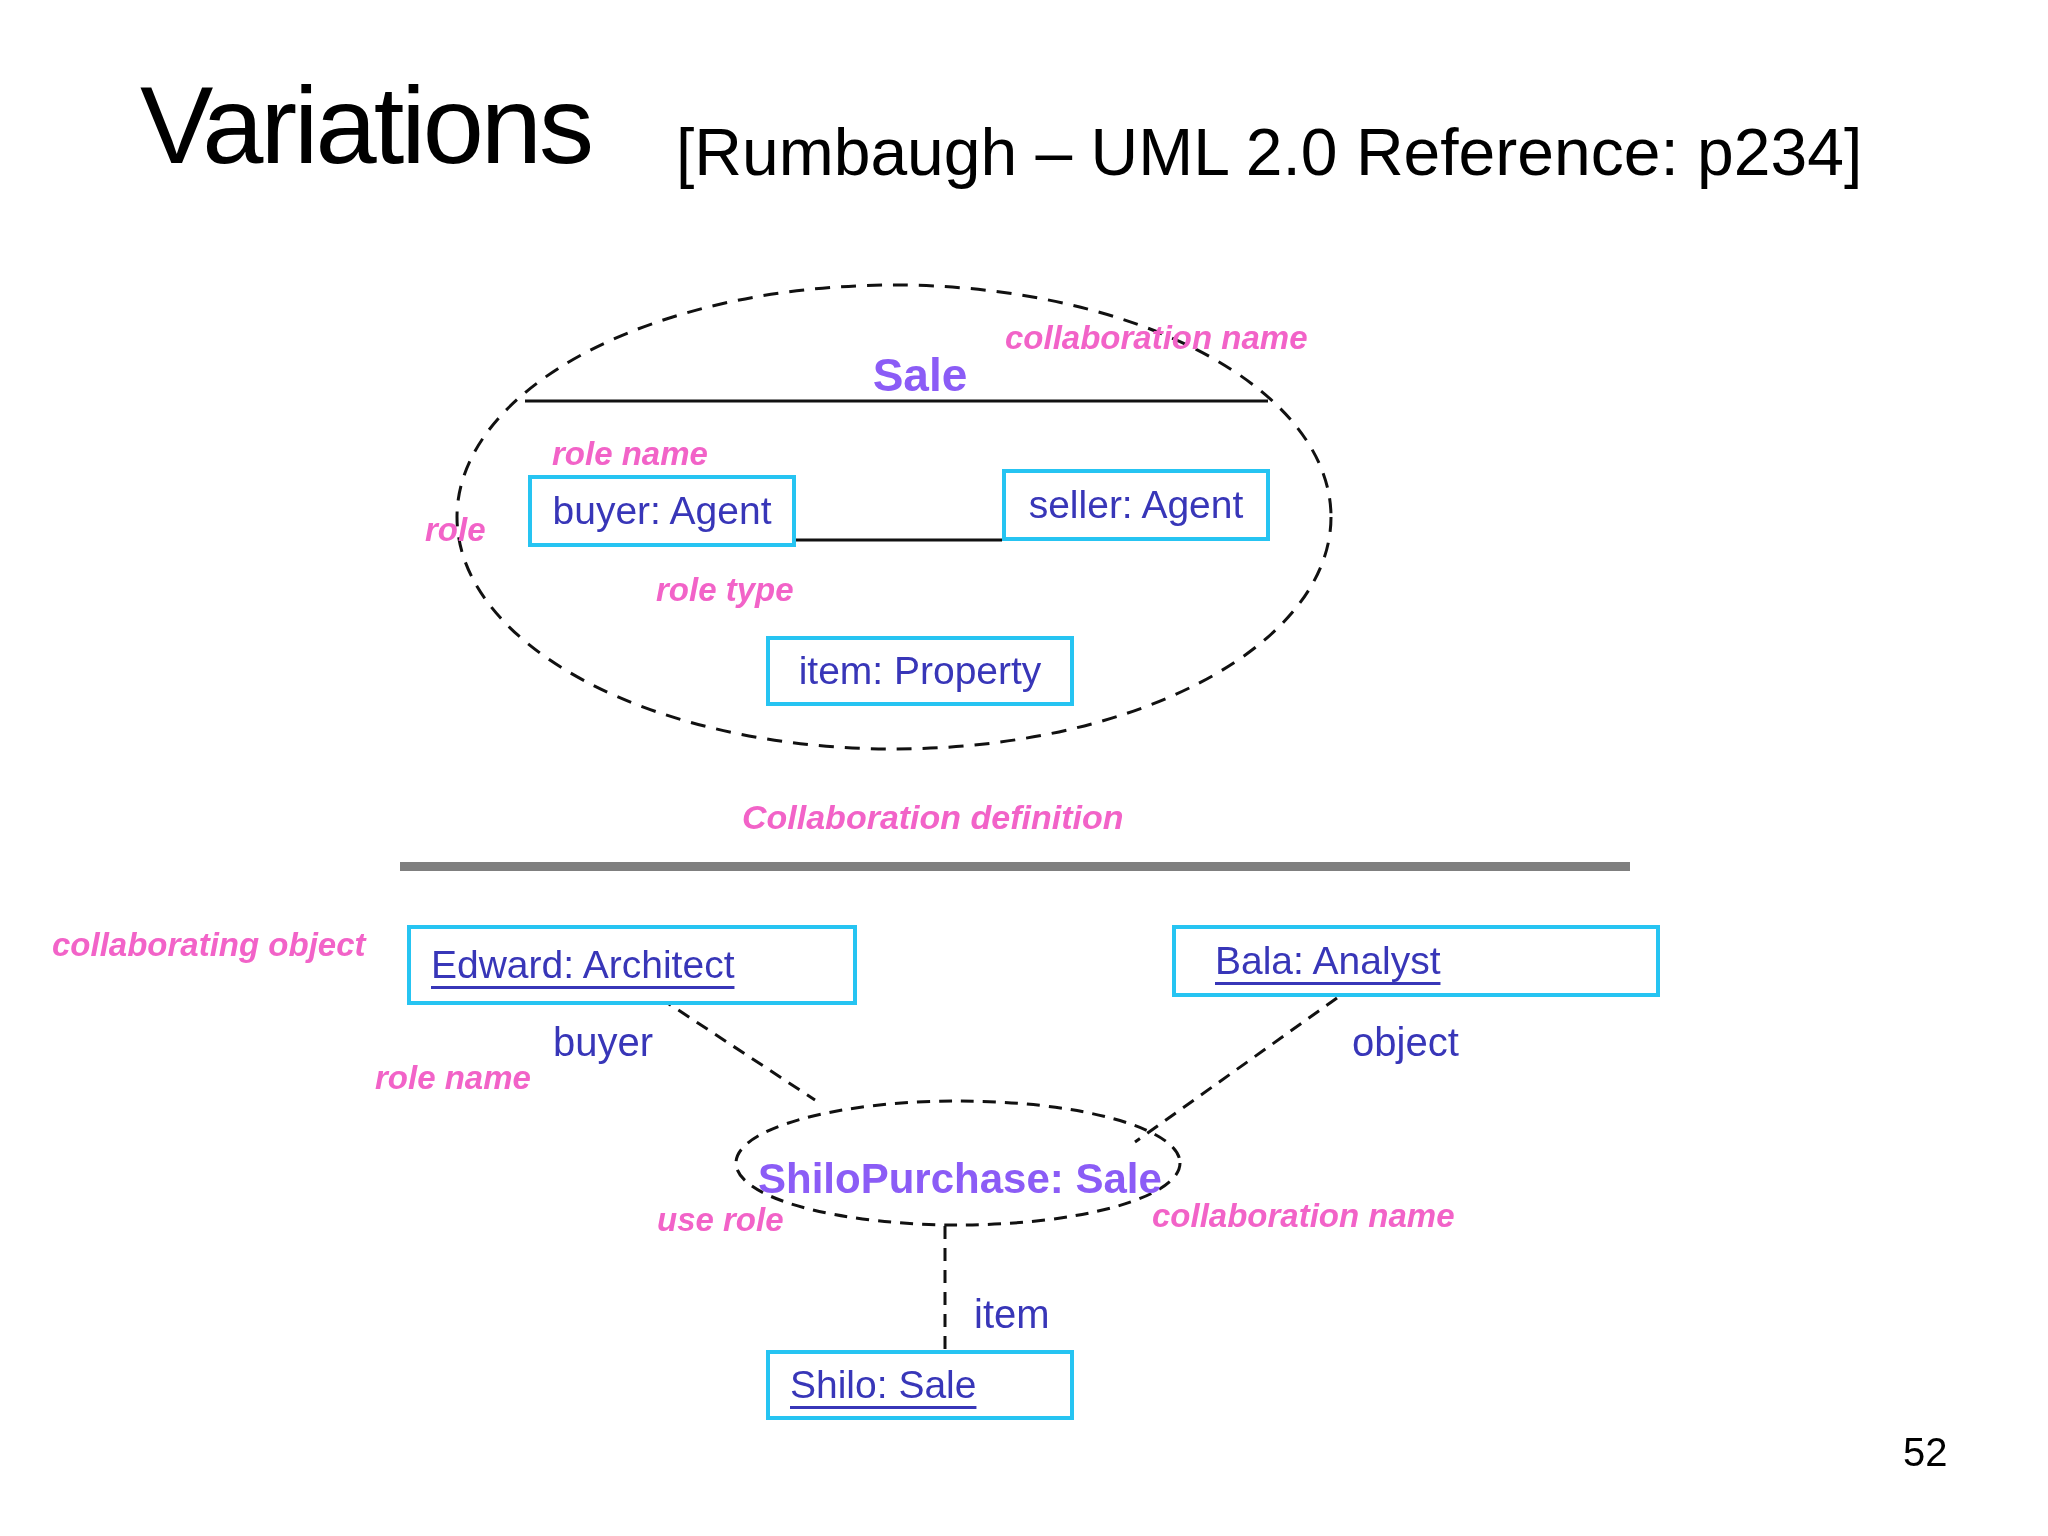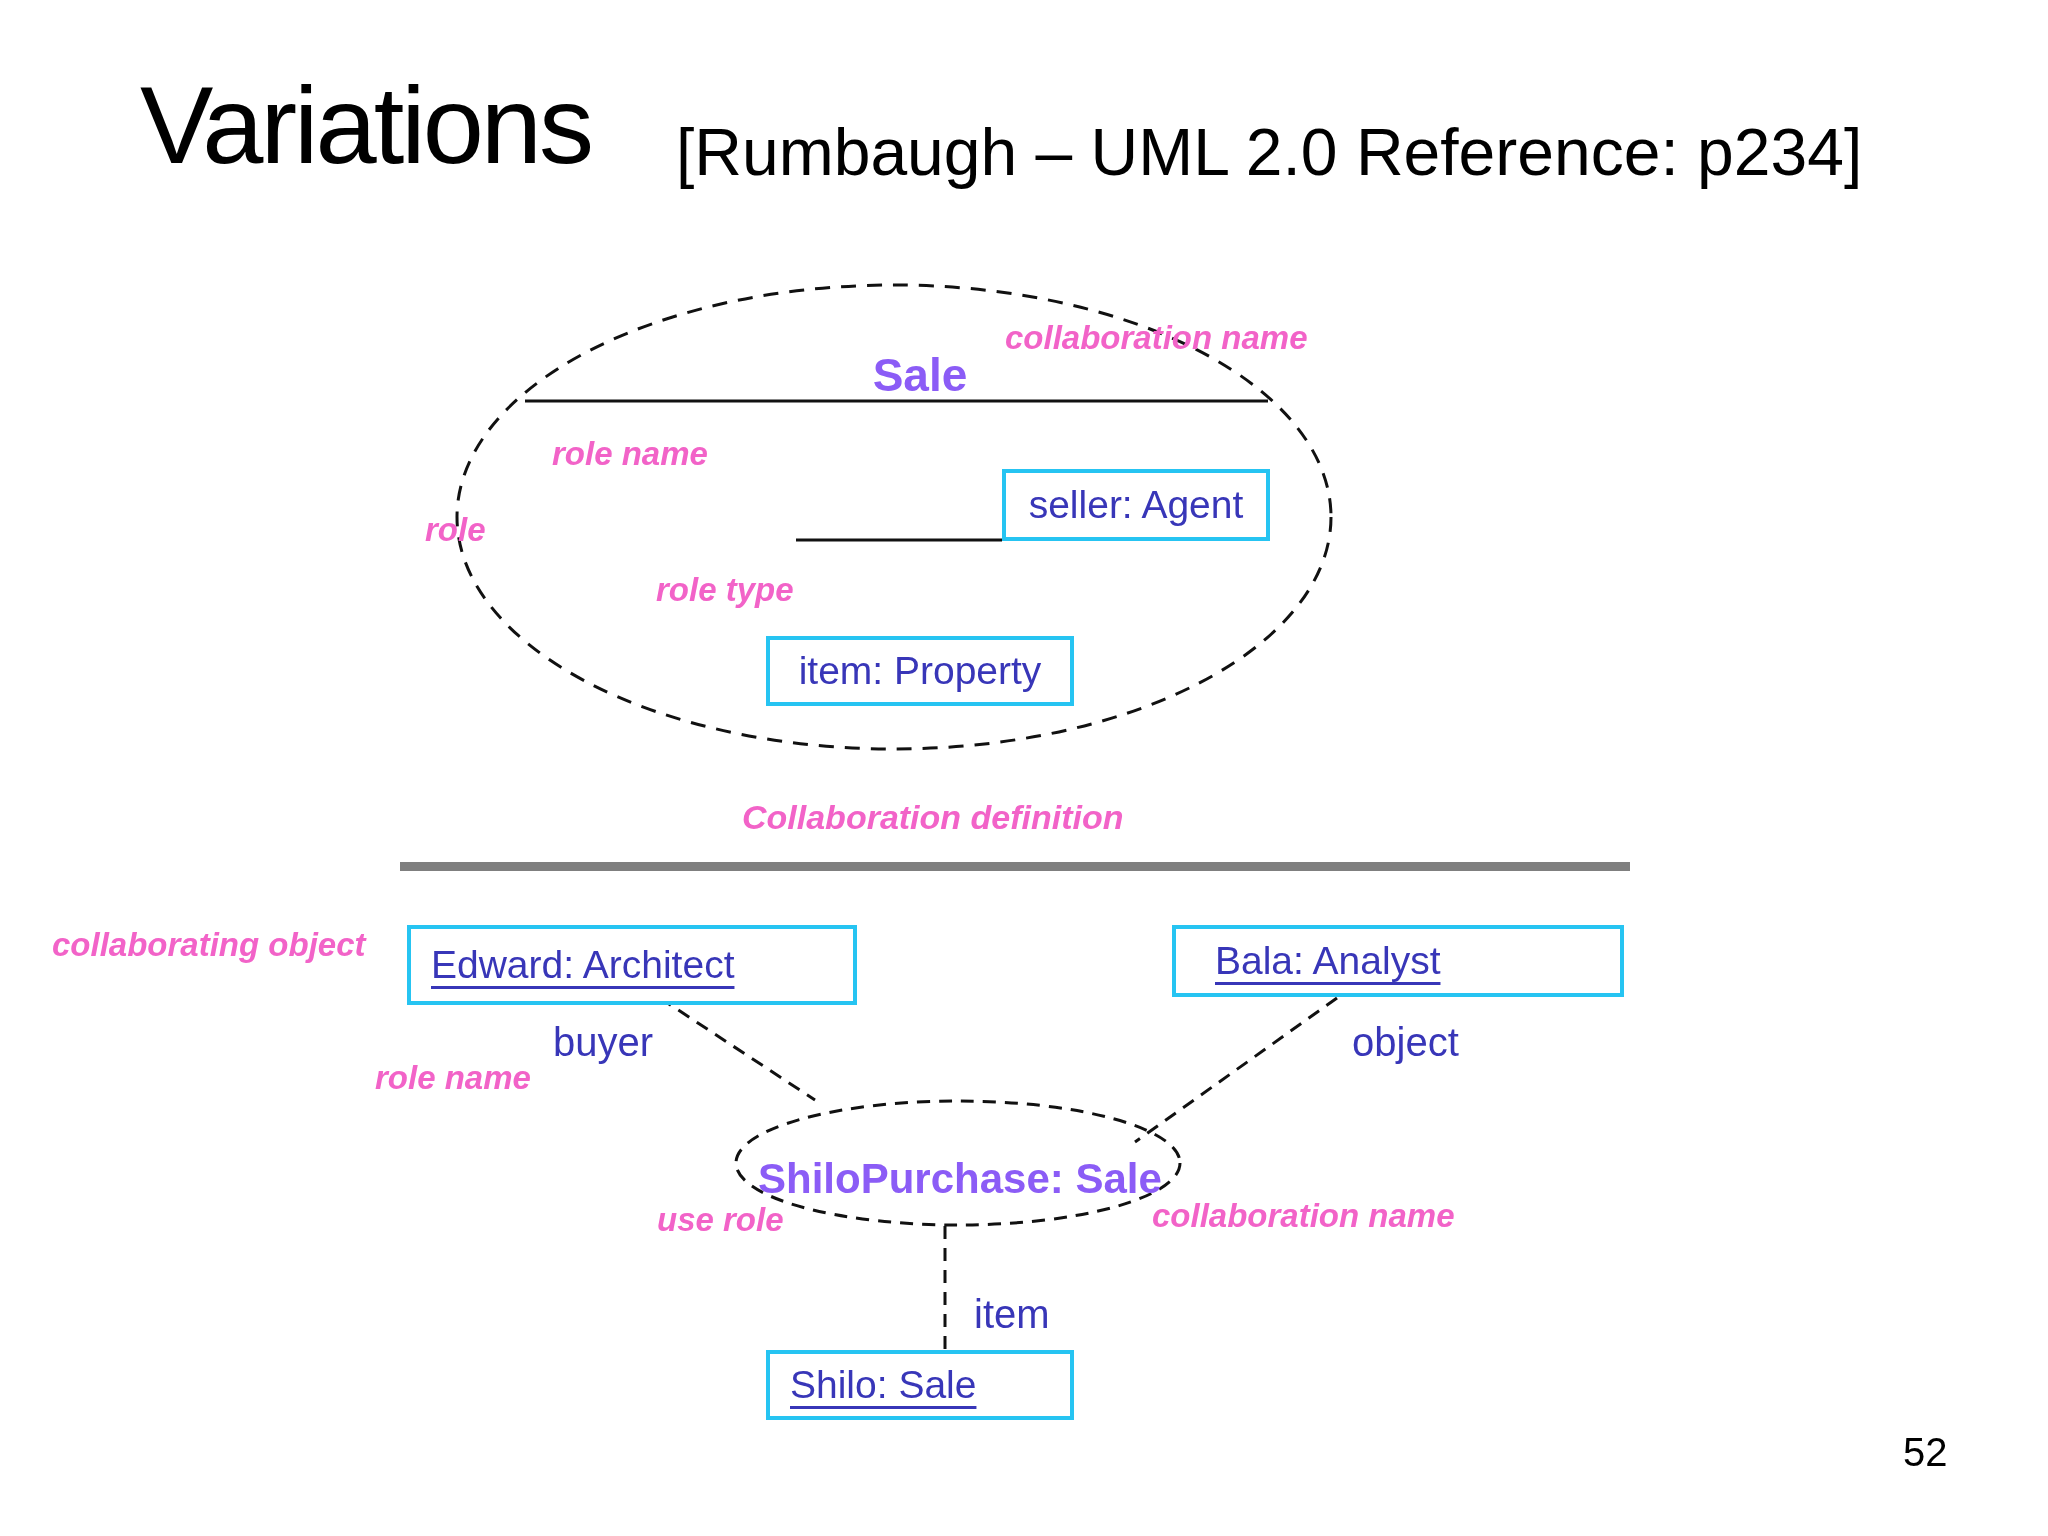--- a/index.html
+++ b/index.html
@@ -91,20 +91,23 @@
   <div class="txt subtitle">[Rumbaugh – UML 2.0 Reference: p234]</div>
 
   <div class="txt annot" style="left:1005px;top:320px;">collaboration name</div>
 
   <div class="txt collab-name sale">Sale</div>
 
   <div class="txt annot" style="left:552px;top:436px;">role name</div>
 
   <div class="txt annot" style="left:425px;top:512px;">role</div>
 
+  <div class="obox center" style="left:528px;top:475px;width:268px;height:72px;">
+    <span>buyer: Agent</span>
+  </div>
 
   <div class="obox center" style="left:1002px;top:469px;width:268px;height:72px;">
     <span>seller: Agent</span>
   </div>
 
   <div class="txt annot" style="left:656px;top:572px;">role type</div>
 
   <div class="obox center" style="left:766px;top:636px;width:308px;height:70px;">
     <span>item: Property</span>
   </div>
@@ -112,21 +115,21 @@
   <div class="txt caption" style="left:742px;top:799px;">Collaboration definition</div>
 
   <div class="abs divider"></div>
 
   <div class="txt annot" style="left:52px;top:927px;">collaborating object</div>
 
   <div class="obox left" style="left:407px;top:925px;width:450px;height:80px;">
     <span class="uline">Edward: Architect</span>
   </div>
 
-  <div class="obox left" style="left:1172px;top:925px;width:452px;height:72px;padding-left:39px;">
+  <div class="obox left" style="left:1172px;top:925px;width:488px;height:72px;padding-left:39px;">
     <span class="uline">Bala: Analyst</span>
   </div>
 
   <div class="txt rolelabel" style="left:553px;top:1022px;">buyer</div>
 
   <div class="txt annot" style="left:375px;top:1060px;">role name</div>
 
   <div class="txt rolelabel" style="left:1352px;top:1022px;">object</div>
 
   <div class="txt collab-name use-name-lbl">ShiloPurchase: Sale</div>

